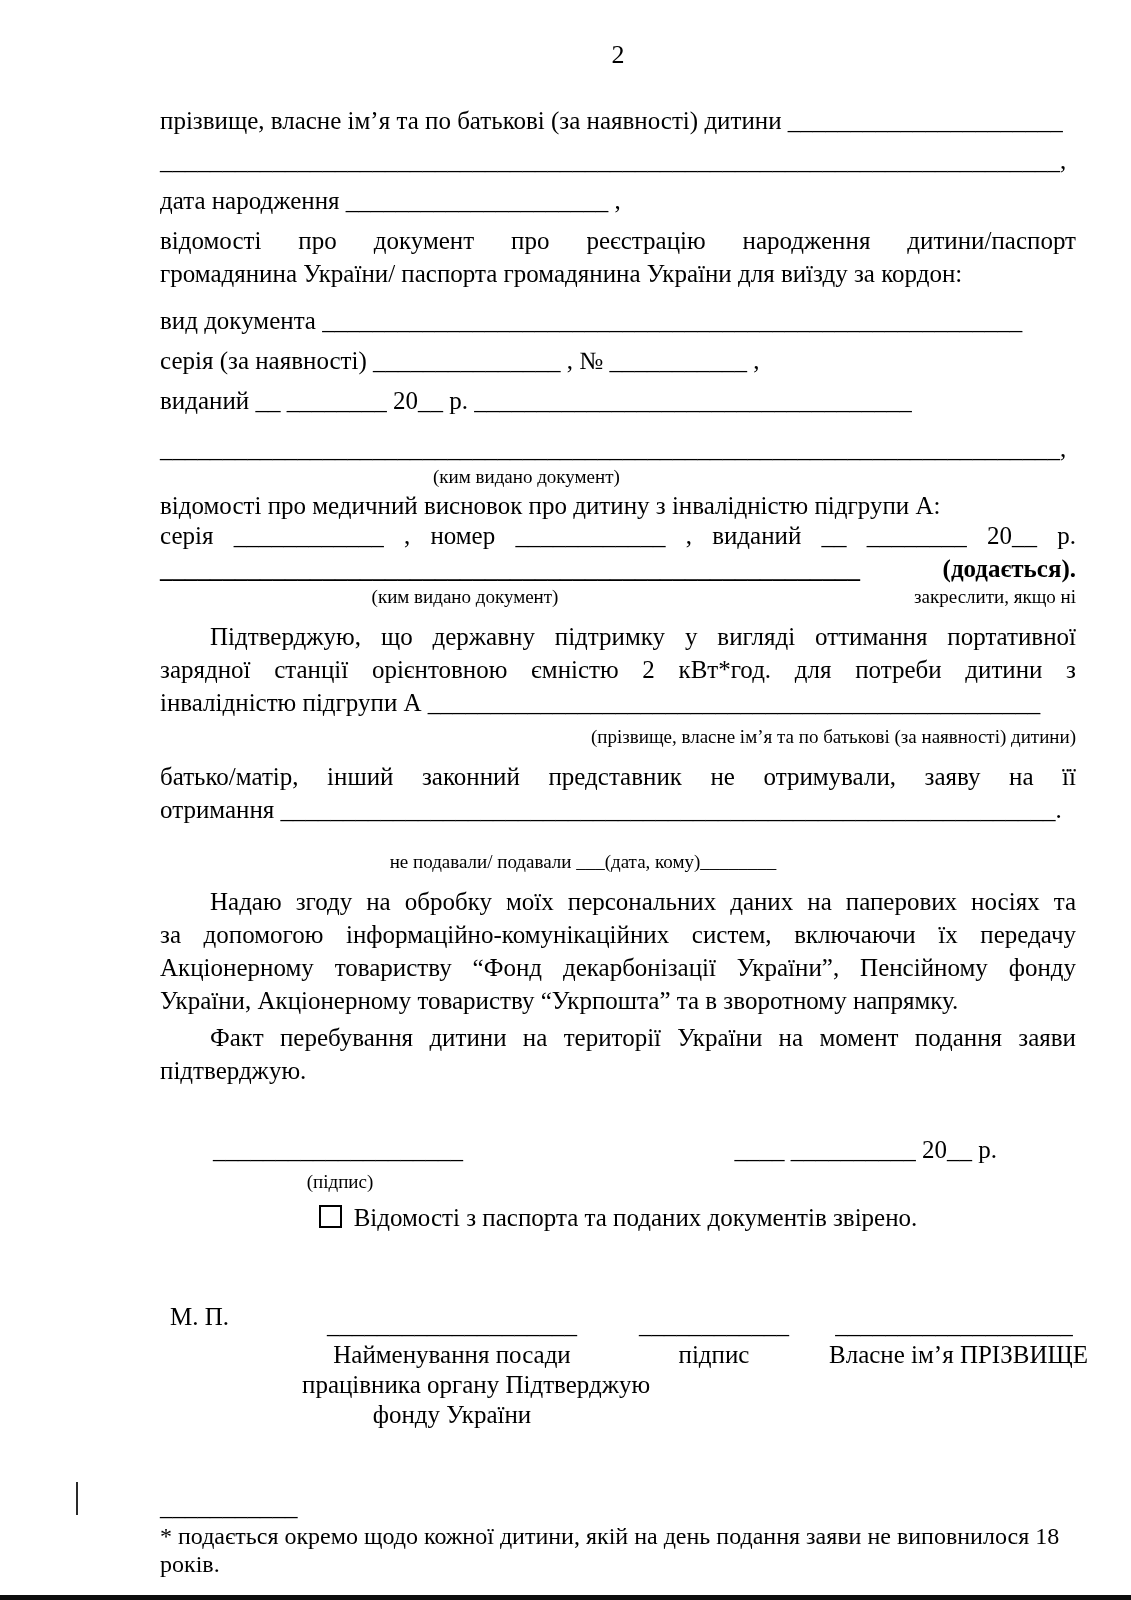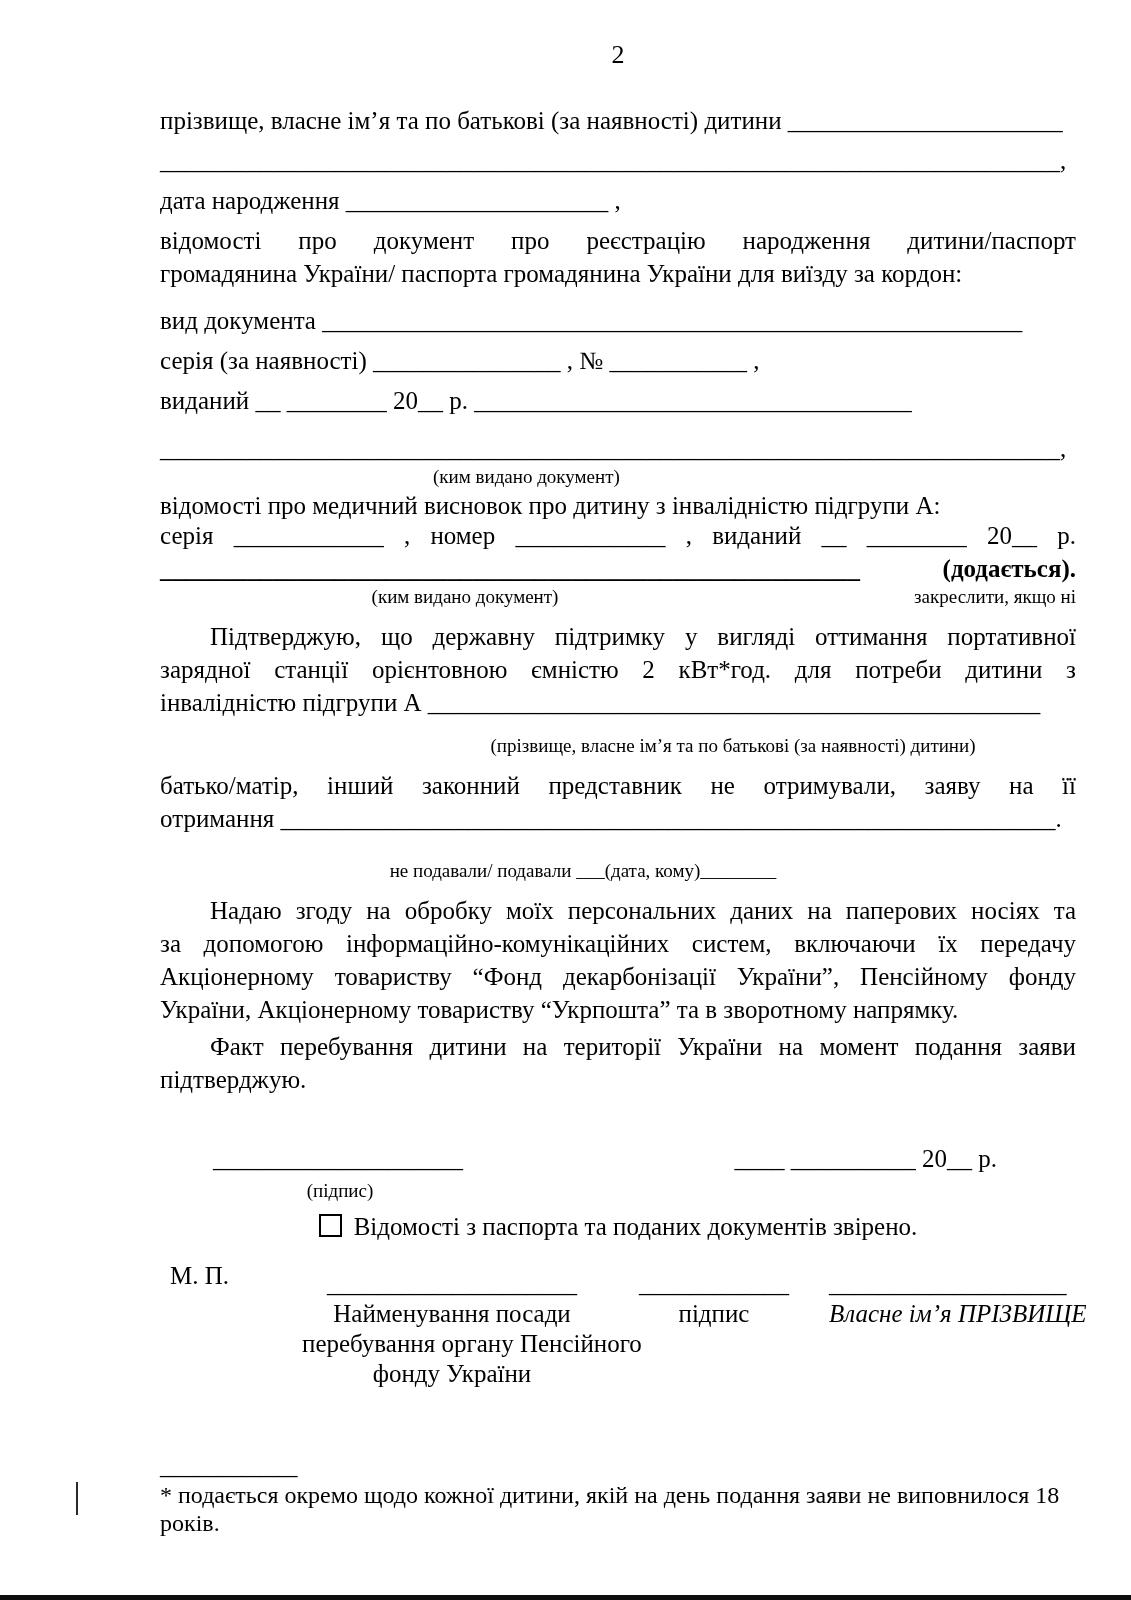--- a/index.html
+++ b/index.html
@@ -25,21 +25,21 @@
   .flexrow{display:flex;justify-content:space-between;align-items:baseline;}
   .checkbox{
     display:inline-block;width:19px;height:19px;
     border:2px solid #000;vertical-align:-2px;margin-right:12px;
   }
   .officer-row{display:flex;align-items:flex-start;}
   .officer-row .caption{white-space:nowrap;}
   .mp-label{margin-left:10px;width:70px;flex:none;}
   .col1{width:300px;flex:none;margin-left:62px;text-align:center;margin-top:8px;}
   .col2{width:150px;flex:none;margin-left:37px;text-align:center;margin-top:8px;}
-  .col3{width:250px;flex:none;margin-left:40px;text-align:left;margin-top:8px;font-style:italic;}
+  .col3{width:250px;flex:none;margin-left:40px;text-align:center;margin-top:8px;}
   .cursor{position:absolute;left:76px;top:1482px;width:2px;height:33px;background:#2a2a2a;}
   .bottom-bar{position:absolute;left:0;bottom:0;width:100%;height:5px;background:#0d0d0d;}
 </style>
 </head>
 <body>
 
 <div class="page">
 
   <div class="line center" style="margin-top:40px;font-size:26px;">2</div>
 
@@ -67,21 +67,21 @@
   <div class="flexrow small" style="margin-top:2px;">
     <span class="center" style="width:610px;display:inline-block;">(ким видано документ)</span>
     <span style="text-align:right;">закреслити, якщо ні</span>
   </div>
 
   <div class="para" style="margin-top:12px;">
     <div class="jline pline indent">Підтверджую, що державну підтримку у вигляді оттимання портативної</div>
     <div class="jline pline">зарядної станції орієнтовною ємністю 2 кВт*год. для потреби дитини з</div>
     <div class="pline line">інвалідністю підгрупи А _________________________________________________</div>
   </div>
-  <div class="small center" style="margin-top:16px;padding-left:230px;">(прізвище, власне ім’я та по батькові (за наявності) дитини)</div>
+  <div class="small center" style="margin-top:7px;padding-left:230px;text-align:right;">(прізвище, власне ім’я та по батькові (за наявності) дитини)</div>
 
   <div class="para" style="margin-top:12px;">
     <div class="jline pline">батько/матір, інший законний представник не отримували, заяву на її</div>
     <div class="pline line">отримання ______________________________________________________________.</div>
   </div>
   <div class="small center" style="margin-top:25px;padding-right:70px;">не подавали/ подавали ___(дата, кому)________</div>
 
   <div class="para" style="margin-top:12px;">
     <div class="jline pline indent">Надаю згоду на обробку моїх персональних даних на паперових носіях та</div>
     <div class="jline pline">за допомогою інформаційно-комунікаційних систем, включаючи їх передачу</div>
@@ -97,26 +97,26 @@
   <div class="flexrow" style="margin-top:48px;">
     <span style="margin-left:53px;">____________________</span>
     <span style="margin-right:79px;">____ __________ 20__ р.</span>
   </div>
   <div class="small center" style="margin-top:6px;margin-left:53px;width:254px;">(підпис)</div>
 
   <div class="line" style="margin-top:10px;text-align:center;">
     <span class="checkbox"></span><span>Відомості з паспорта та поданих документів звірено.</span>
   </div>
 
-  <div class="officer-row" style="margin-top:19px;">
+  <div class="officer-row" style="margin-top:69px;">
     <div class="mp-label">М. П.</div>
     <div class="col1">
       <div>____________________</div>
       <div class="caption">Найменування посади</div>
-      <div class="caption">перебування органу Пенсійного</div>
+      <div class="caption">працівника органу Підтверджую</div>
       <div class="caption">фонду України</div>
     </div>
     <div class="col2">
       <div>____________</div>
       <div class="caption">підпис</div>
     </div>
     <div class="col3">
       <div>___________________</div>
       <div class="caption">Власне ім’я ПРІЗВИЩЕ</div>
     </div>

